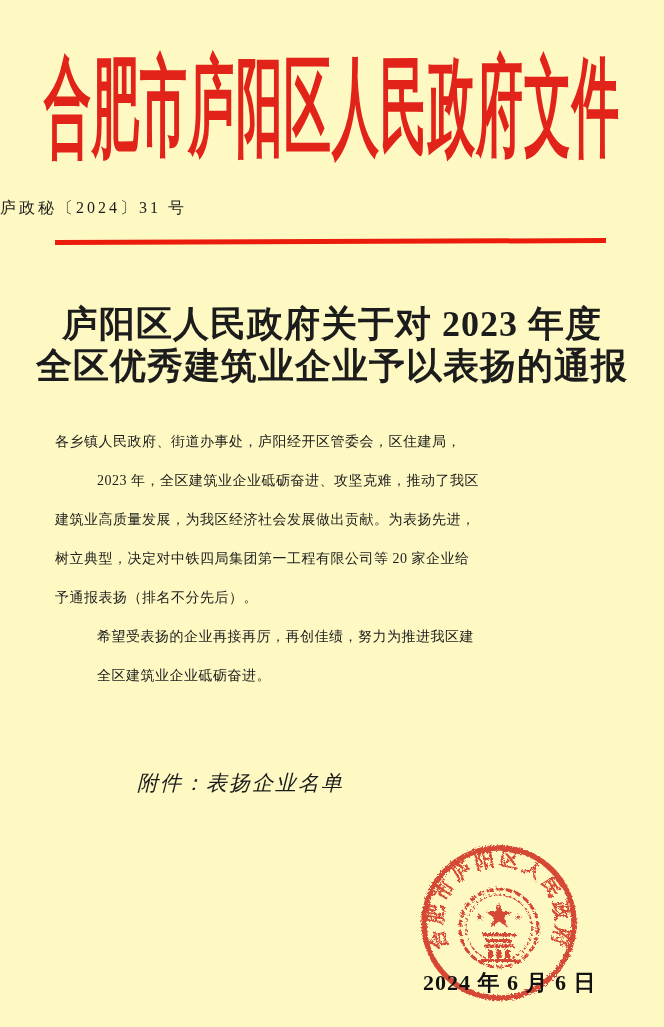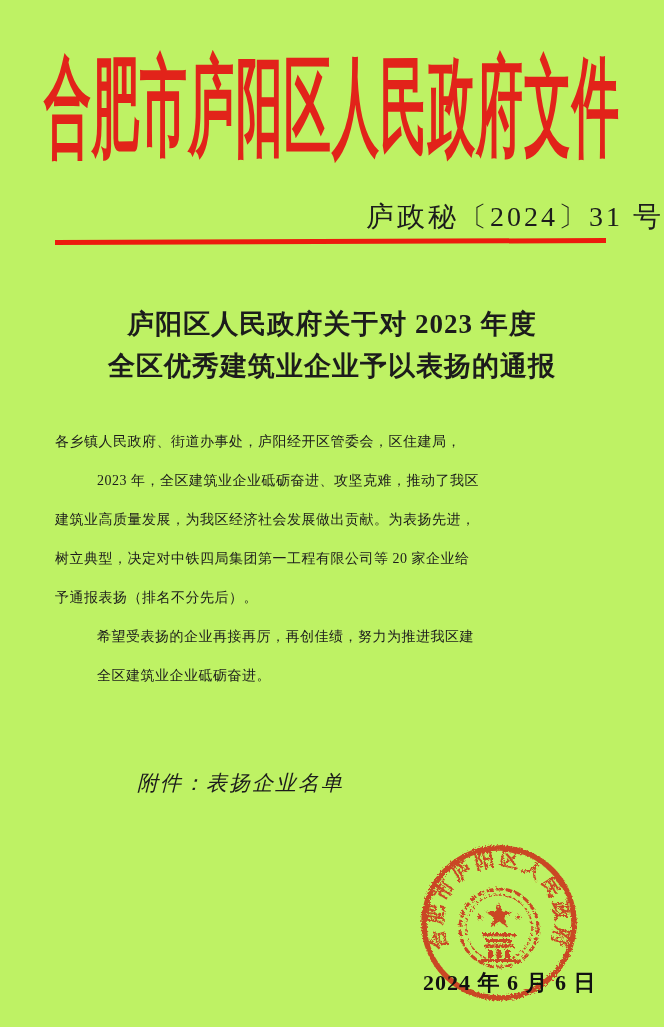--- a/index.html
+++ b/index.html
@@ -5,21 +5,21 @@
   html, body {
     margin: 0;
     padding: 0;
     background: #ffffff;
   }
   .page {
     position: relative;
     width: 664px;
     height: 1027px;
     margin: 0 auto;
-    background: #bef264;
+    background: #fef9c3;
     overflow: hidden;
     font-family: "Liberation Serif", "DejaVu Serif", serif;
     color: #1c1c1c;
   }
   .red-header {
     position: absolute;
     top: 36px;
     left: 0;
     width: 100%;
     text-align: center;
@@ -29,40 +29,40 @@
     letter-spacing: 1px;
     white-space: nowrap;
     transform: scaleY(2.3);
     transform-origin: top center;
   }
   .doc-number {
     position: absolute;
     top: 198px;
     left: 0;
     width: 100%;
-    text-align: right;
-    font-size: 28px;
+    text-align: left;
+    font-size: 16px;
     letter-spacing: 3px;
   }
   .red-line {
     position: absolute;
     top: 239px;
     left: 55px;
     width: 551px;
     height: 5px;
     background: #ec1c0d;
     transform: rotate(-0.2deg);
   }
   .doc-title {
     position: absolute;
     top: 303px;
     left: 0;
     width: 100%;
     text-align: center;
-    font-size: 27px;
+    font-size: 36px;
     font-weight: bold;
     line-height: 42px;
     letter-spacing: 1px;
   }
   .doc-body {
     position: absolute;
     top: 422px;
     left: 55px;
     width: 556px;
     font-size: 14px;

